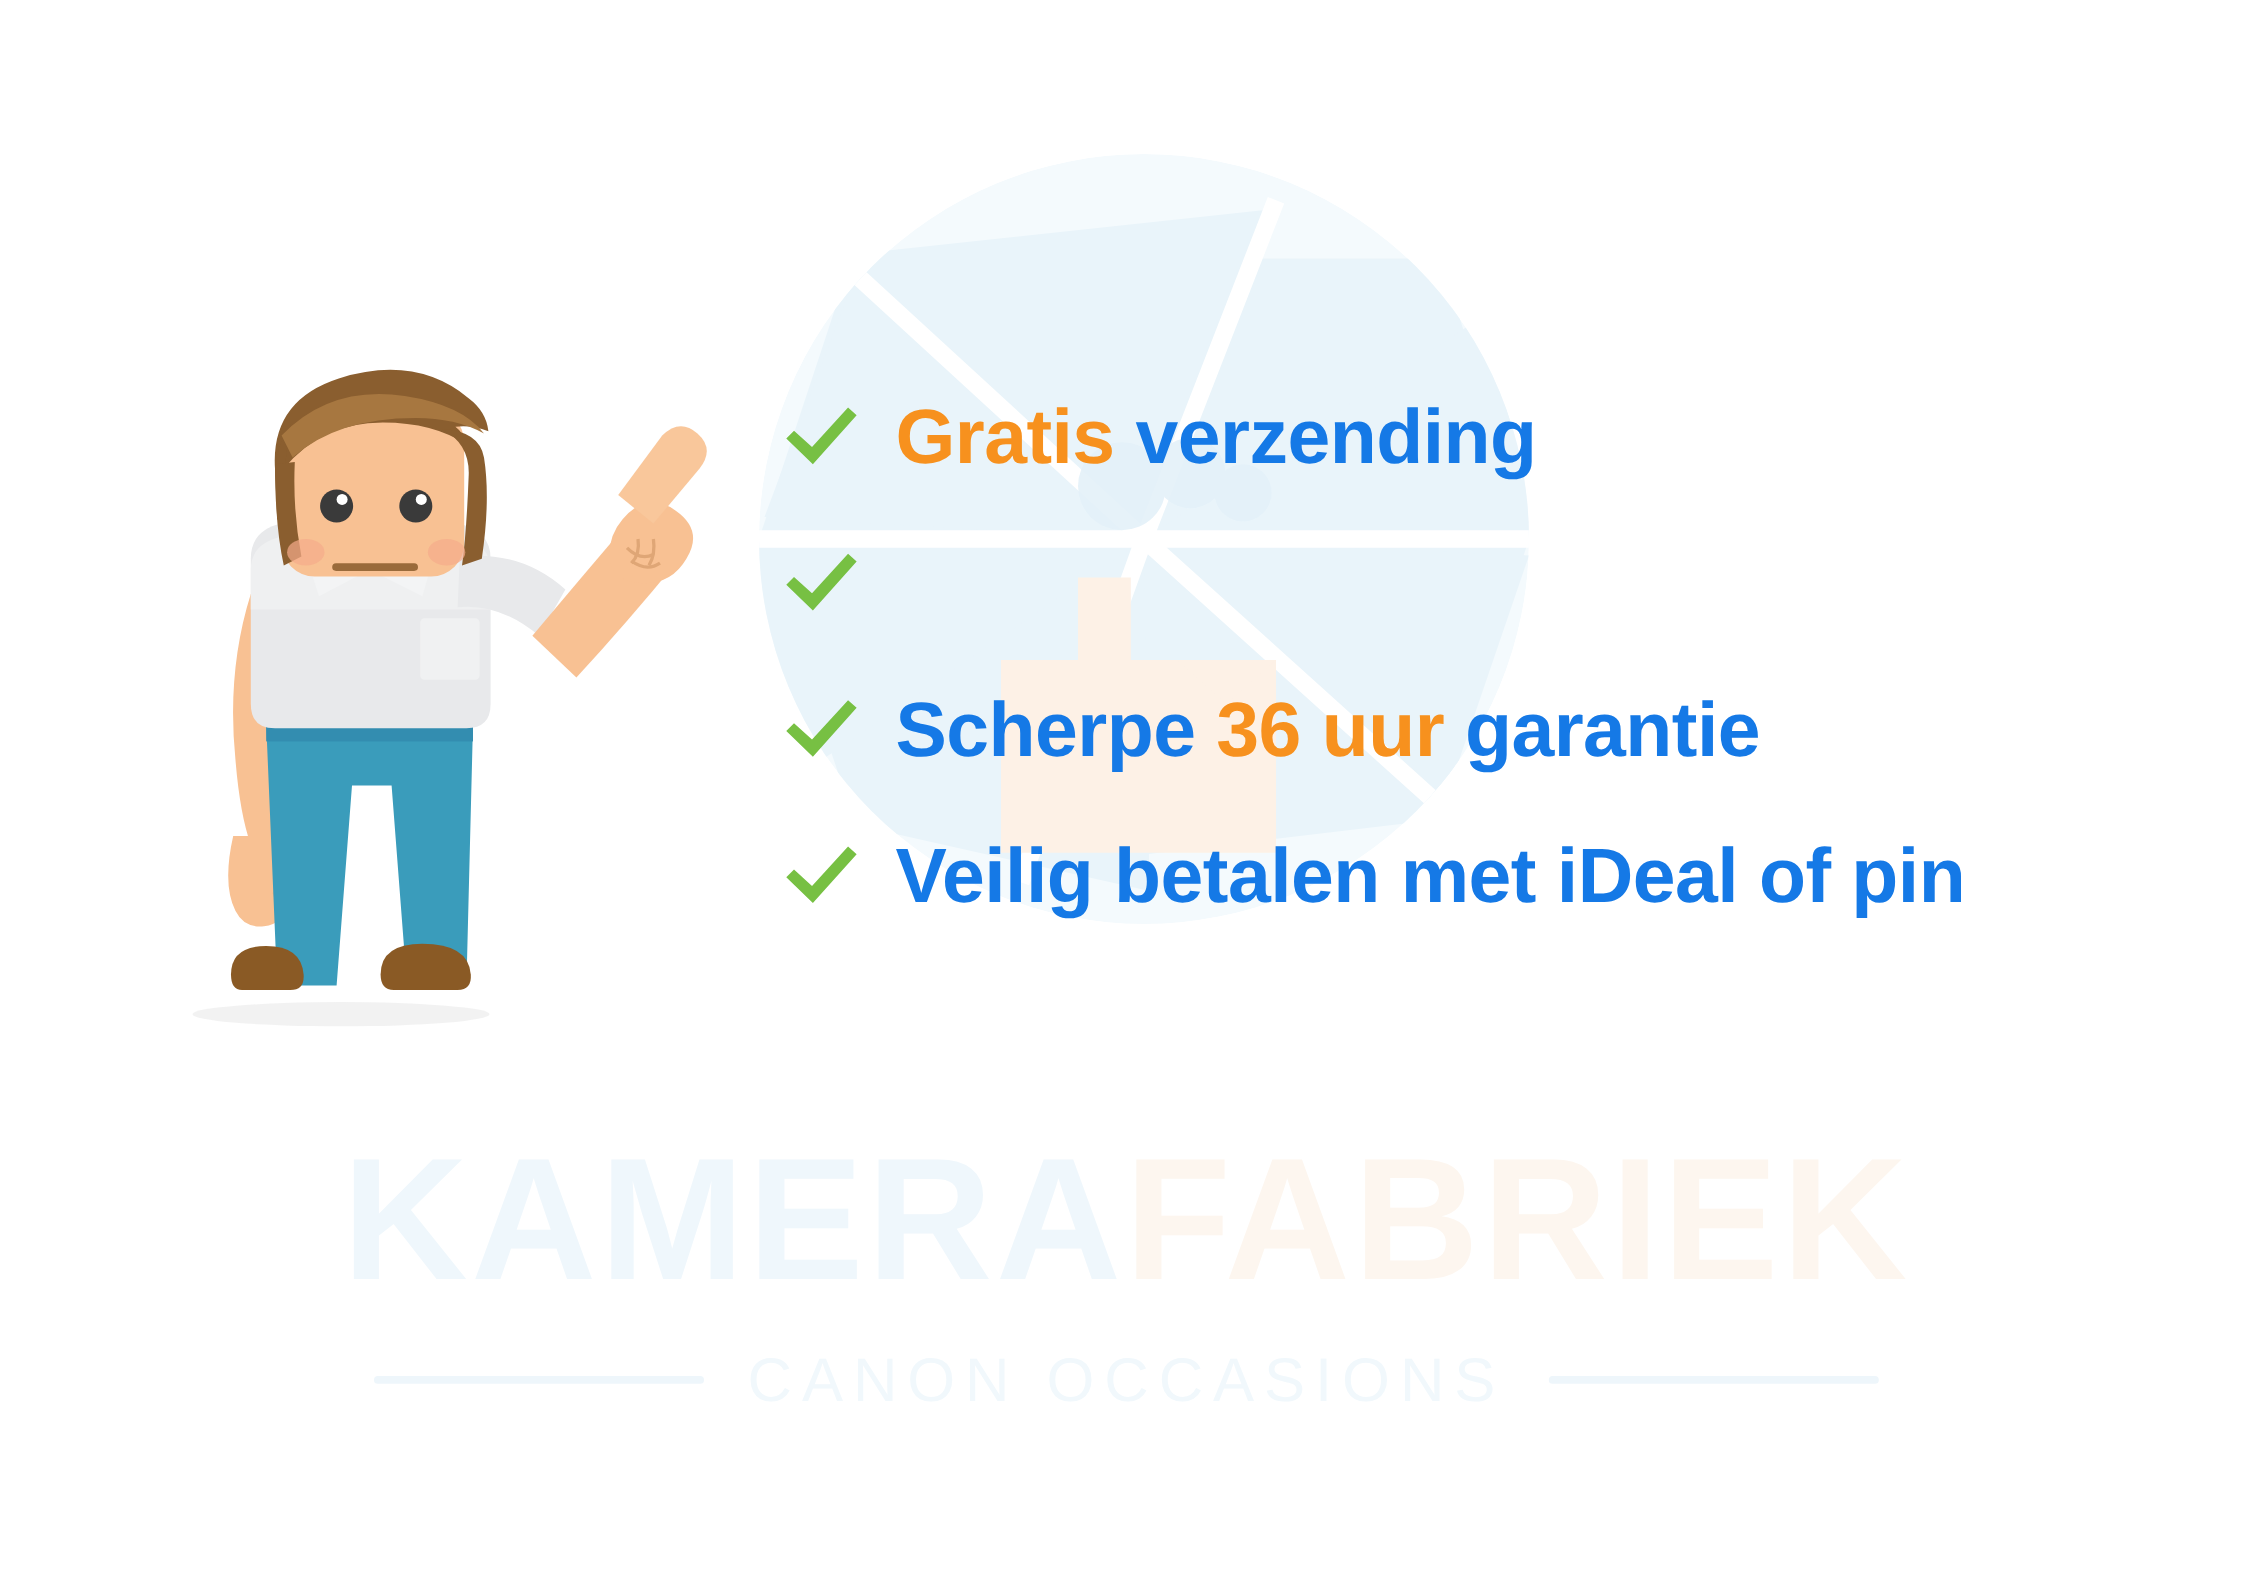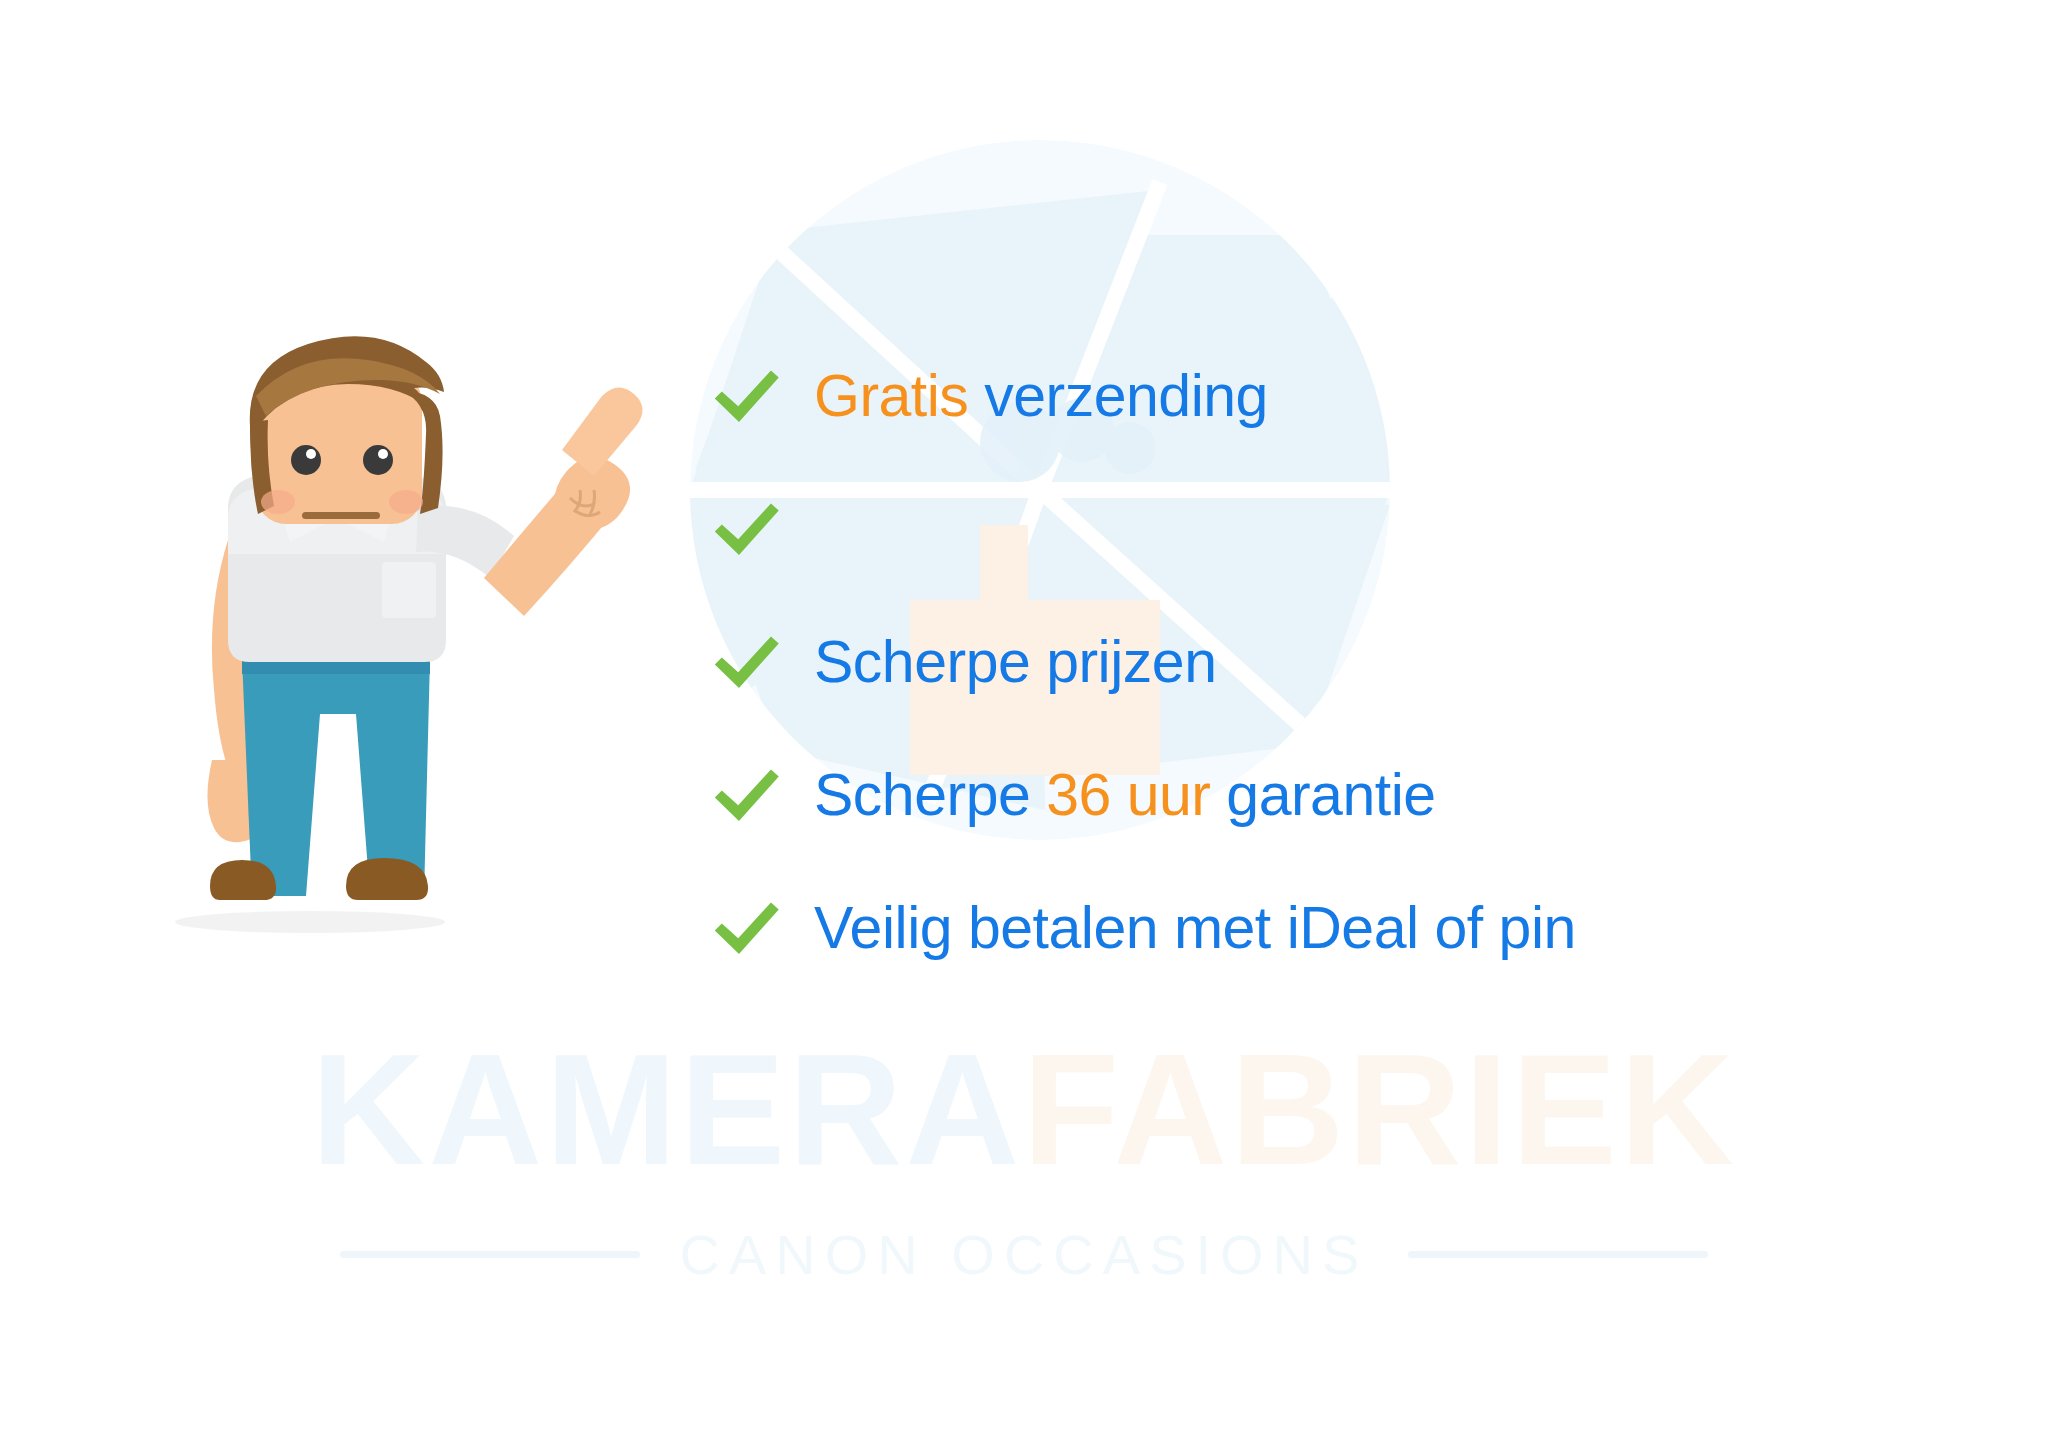--- a/index.html
+++ b/index.html
@@ -113,22 +113,22 @@
     min-width: 92px;
     height: 92px;
     margin-right: 22px;
     display: flex;
     align-items: center;
     justify-content: center;
   }
   .check svg { display: block; width: 78px; height: 78px; }
   .feature-text {
     font-family: "Liberation Sans", sans-serif;
-    font-size: 59px;
-    font-weight: 400;
+    font-size: 70px;
+    font-weight: 700;
     color: #1579e6;
     letter-spacing: -0.5px;
     line-height: 1;
     white-space: nowrap;
   }
   .hl { color: #f7911e; }
 </style>
 </head>
 <body>
 
@@ -251,28 +251,20 @@
     </div>
 
     <div class="feature-row">
       <span class="check">
         <svg viewBox="0 0 100 100" xmlns="http://www.w3.org/2000/svg">
           <path d="M10 52 L19 43 L40 62 L82 16 L92 25 L41 82 Z" fill="#77c043"></path>
         </svg>
       </span>
     </div>
 
-    <div class="feature-row">
-      <span class="check">
-        <svg viewBox="0 0 100 100" xmlns="http://www.w3.org/2000/svg">
-          <path d="M10 52 L19 43 L40 62 L82 16 L92 25 L41 82 Z" fill="#77c043"></path>
-        </svg>
-      </span>
-      <span class="feature-text"><span>Scherpe prijzen</span></span>
-    </div>
 
     <div class="feature-row">
       <span class="check">
         <svg viewBox="0 0 100 100" xmlns="http://www.w3.org/2000/svg">
           <path d="M10 52 L19 43 L40 62 L82 16 L92 25 L41 82 Z" fill="#77c043"></path>
         </svg>
       </span>
       <span class="feature-text"><span>Scherpe </span><span class="hl">36 uur</span><span> garantie</span></span>
     </div>
 

